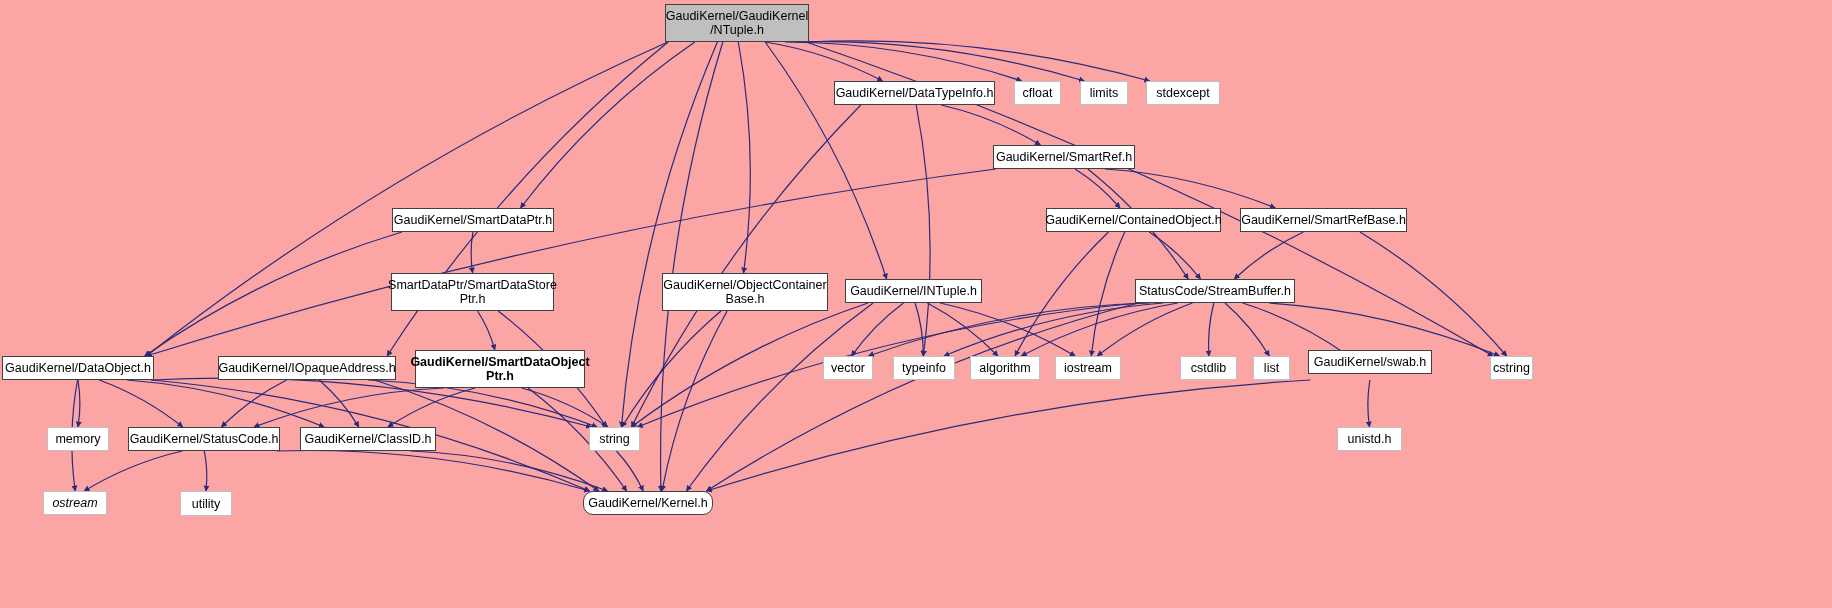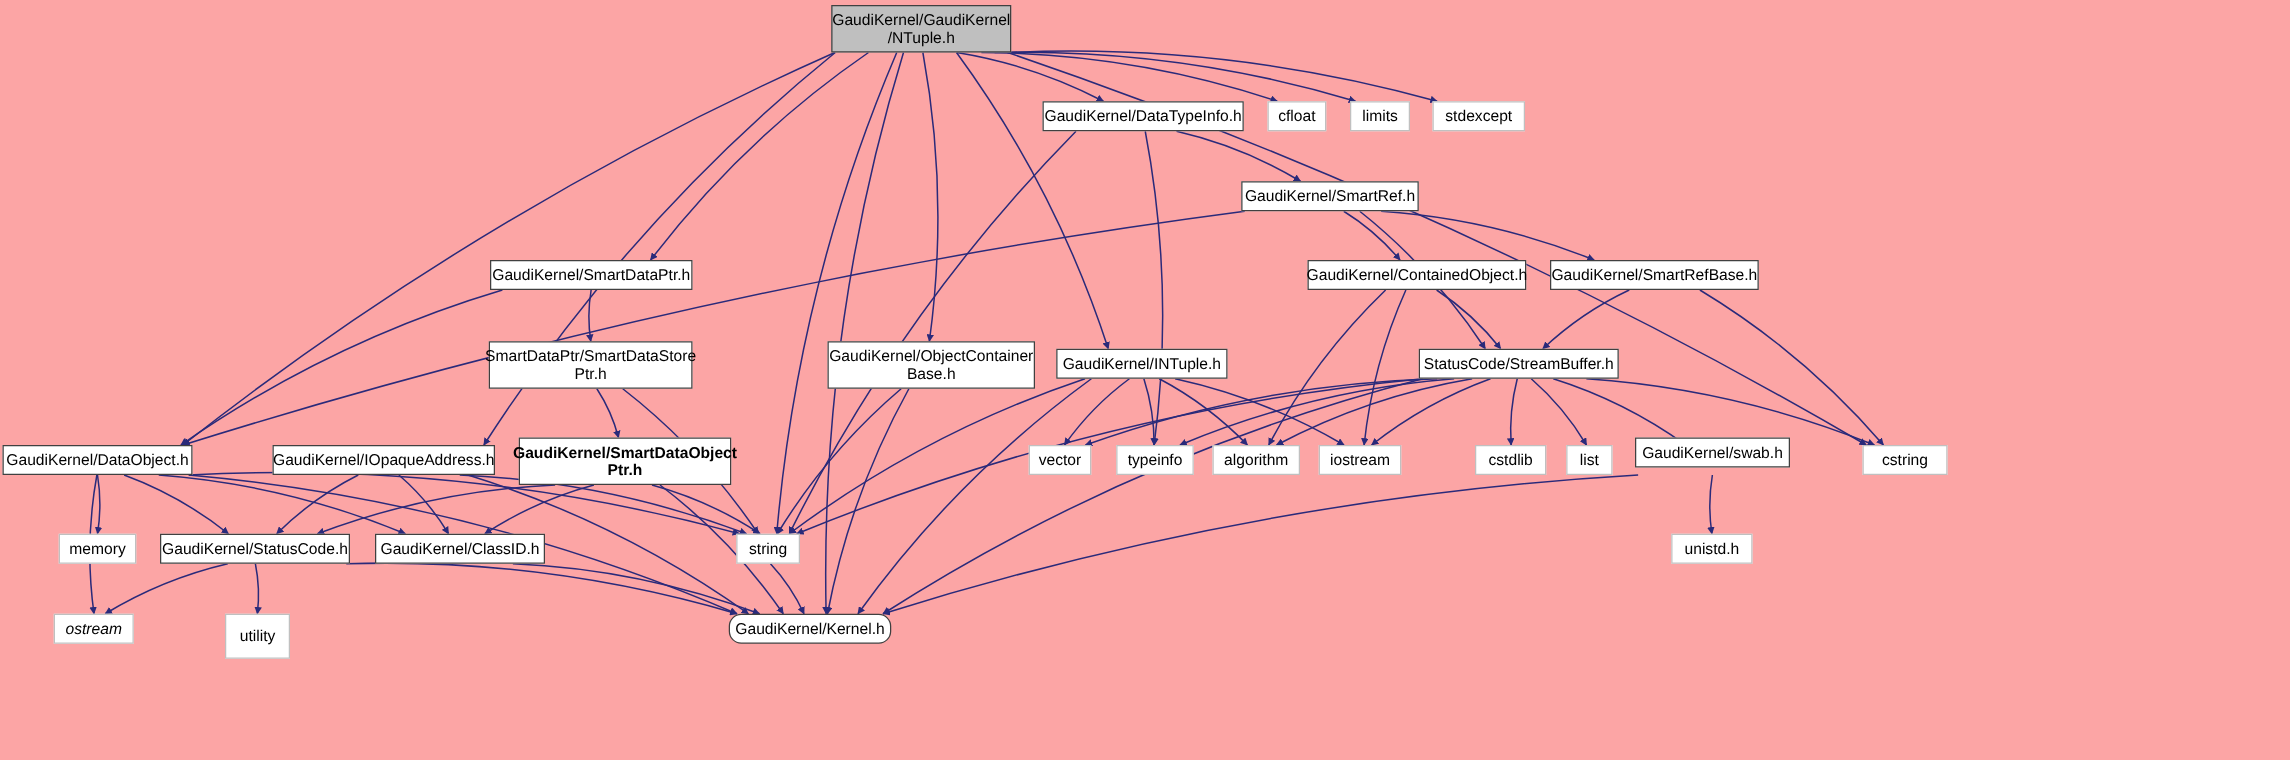--- a/index.html
+++ b/index.html
@@ -146,23 +146,23 @@
       <div class="node hdr" style="left: 218px; top: 356px; width: 178px; height: 24px;">GaudiKernel/IOpaqueAddress.h</div>
       <div class="node hdr" style="left: 415px; top: 350px; width: 170px; height: 38px; font-weight: bold;">GaudiKernel/SmartDataObject
 Ptr.h</div>
       <div class="node sys" style="left: 823px; top: 356px; width: 50px; height: 24px;">vector</div>
       <div class="node sys" style="left: 893px; top: 356px; width: 62px; height: 24px;">typeinfo</div>
       <div class="node sys" style="left: 970px; top: 356px; width: 70px; height: 24px;">algorithm</div>
       <div class="node sys" style="left: 1055px; top: 356px; width: 66px; height: 24px;">iostream</div>
       <div class="node sys" style="left: 1180px; top: 356px; width: 57px; height: 24px;">cstdlib</div>
       <div class="node sys" style="left: 1253px; top: 356px; width: 37px; height: 24px;">list</div>
       <div class="node hdr" style="left: 1308px; top: 350px; width: 124px; height: 24px;">GaudiKernel/swab.h</div>
-      <div class="node sys" style="left: 1490px; top: 356px; width: 68px; height: 24px;">cstring</div>
+      <div class="node sys" style="left: 1490px; top: 356px; width: 43px; height: 24px;">cstring</div>
       <div class="node sys" style="left: 589px; top: 427px; width: 51px; height: 24px;">string</div>
       <div class="node sys" style="left: 47px; top: 427px; width: 62px; height: 24px;">memory</div>
       <div class="node hdr" style="left: 128px; top: 427px; width: 152px; height: 24px;">GaudiKernel/StatusCode.h</div>
       <div class="node hdr" style="left: 300px; top: 427px; width: 136px; height: 24px;">GaudiKernel/ClassID.h</div>
       <div class="node sys" style="left: 1337px; top: 427px; width: 65px; height: 24px;">unistd.h</div>
       <div class="node sys" style="left: 43px; top: 491px; width: 64px; height: 24px; font-style: italic;">ostream</div>
-      <div class="node sys" style="left: 180px; top: 491px; width: 52px; height: 36px;">utility</div>
+      <div class="node sys" style="left: 180px; top: 491px; width: 52px; height: 25px;">utility</div>
       <div class="node hdr" style="left: 583px; top: 491px; width: 130px; height: 24px; border-radius: 10px;">GaudiKernel/Kernel.h</div>
     </div>
 </div>
 
 </body></html>

